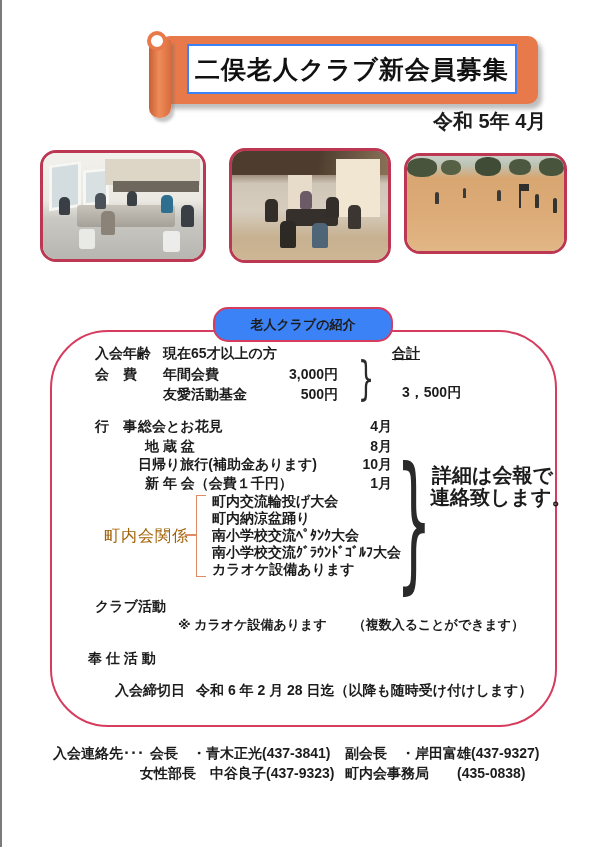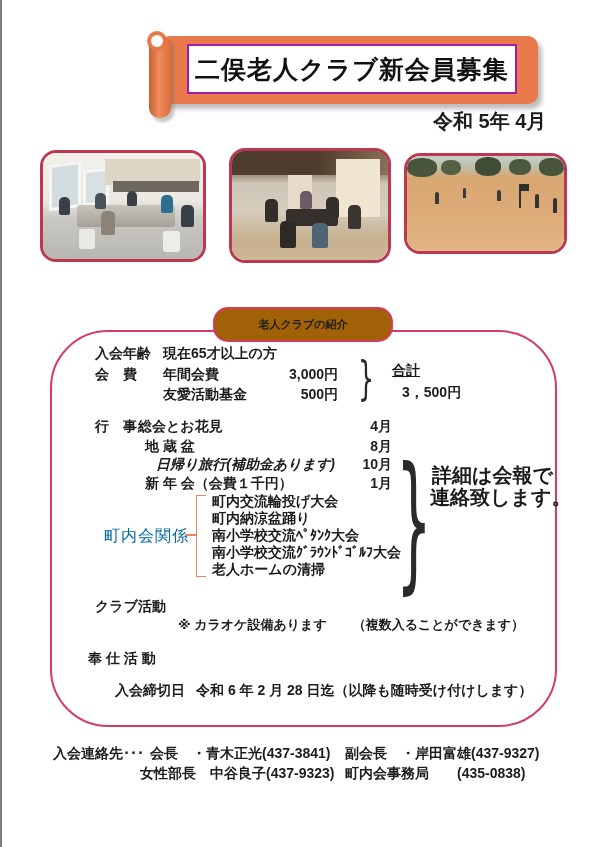--- a/index.html
+++ b/index.html
@@ -23,54 +23,54 @@
   .curl-bar{
     left:149px;top:40px;width:22px;height:78px;border-radius:8px 0 10px 10px;
     background:linear-gradient(90deg,#c75f33 0%,#ef8c5a 45%,#d96c3d 100%);
     box-shadow:3px 4px 3px rgba(110,110,110,.4);
   }
   .curl-ring{
     left:147px;top:31px;width:12px;height:12px;border:4px solid #e8794a;border-radius:50%;
     background:#fff;
   }
   .title-box{
-    left:187px;top:44px;width:326px;height:46px;background:#fff;border:2px solid #a21caf;
+    left:187px;top:44px;width:326px;height:46px;background:#fff;border:2px solid #3b82f6;
     display:flex;align-items:center;justify-content:center;
     font-size:25px;font-weight:bold;letter-spacing:1px;white-space:nowrap;color:#111;
   }
 
   
   .photo{border:3px solid #bb3752;border-radius:16px;overflow:hidden;background:#eee;}
   .photo .abs{position:absolute;}
   .fig{position:absolute;background:#3a3f46;border-radius:5px 5px 2px 2px;}
   .tree{position:absolute;background:#49543c;border-radius:45%;}
 
   
   .intro-box{
     left:50px;top:330px;width:503px;height:393px;
     border:2.5px solid #d63c5e;border-radius:58px;background:#fff;
   }
   .intro-header{
-    left:213px;top:307px;width:176px;height:31px;background:#a16207;
+    left:213px;top:307px;width:176px;height:31px;background:#3b82f6;
     border:2.5px solid #d63c5e;border-radius:15px;z-index:3;
     display:flex;align-items:center;justify-content:center;
-    font-size:11px;font-weight:bold;white-space:nowrap;
+    font-size:13px;font-weight:bold;white-space:nowrap;
   }
   .amount{width:98px;text-align:right;}
   .month{width:62px;text-align:right;}
   .brace{font-family:"DejaVu Sans",sans-serif;font-weight:normal;color:#2a2a2a;
     transform-origin:left top;white-space:nowrap;}
   .town-bracket{
     left:196px;top:495px;width:9px;height:80px;
     border-left:1.5px solid #e08a66;border-top:1.5px solid #e08a66;border-bottom:1.5px solid #e08a66;
   }
   .town-tick{left:185px;top:534px;width:11px;height:1.5px;background:#e08a66;}
   .town-label{
     font-family:"Liberation Serif","DejaVu Serif",serif;font-weight:normal;
-    font-size:16px;color:#0369a1;white-space:nowrap;letter-spacing:1px;
+    font-size:16px;color:#a16207;white-space:nowrap;letter-spacing:1px;
   }
 </style>
 </head>
 <body>
 
 <div class="page">
   <div class="abs scan-edge"></div>
 
   <div class="abs banner-main"></div>
   <div class="abs curl-bar"></div>
@@ -136,41 +136,41 @@
 
   <div class="abs t14" style="left:95px;top:345px;">入会年齢</div>
   <div class="abs t14" style="left:163px;top:345px;">現在65才以上の方</div>
 
   <div class="abs t14" style="left:95px;top:366px;">会　費</div>
   <div class="abs t14" style="left:163px;top:366px;">年間会費</div>
   <div class="abs t14 amount" style="left:240px;top:366px;">3,000円</div>
   <div class="abs t14" style="left:163px;top:386px;">友愛活動基金</div>
   <div class="abs t14 amount" style="left:240px;top:386px;">500円</div>
   <div class="abs brace" style="left:358px;top:355px;font-size:46px;line-height:46px;transform:scale(.55,1);">}</div>
-  <div class="abs t14" style="left:392px;top:362px;text-decoration:underline;">合計</div>
+  <div class="abs t14" style="left:392px;top:345px;text-decoration:underline;">合計</div>
   <div class="abs t14" style="left:402px;top:384px;text-align:center;">3，500円</div>
 
   <div class="abs t14" style="left:95px;top:418px;">行　事</div>
   <div class="abs t14" style="left:138px;top:418px;text-align:right;">総会とお花見</div>
   <div class="abs t14 month" style="left:330px;top:418px;">4月</div>
   <div class="abs t14" style="left:145px;top:438px;">地 蔵 盆</div>
   <div class="abs t14 month" style="left:330px;top:438px;">8月</div>
-  <div class="abs t14" style="left:156px;top:456px;font-style:italic;">日帰り旅行(補助金あります)</div>
+  <div class="abs t14" style="left:138px;top:456px;">日帰り旅行(補助金あります)</div>
   <div class="abs t14 month" style="left:330px;top:456px;">10月</div>
   <div class="abs t14" style="left:145px;top:475px;">新 年 会（会費１千円）</div>
   <div class="abs t14 month" style="left:330px;top:475px;">1月</div>
 
   <div class="abs town-label" style="left:104px;top:526px;">町内会関係</div>
   <div class="abs town-tick"></div>
   <div class="abs town-bracket"></div>
   <div class="abs t14" style="left:212px;top:493px;">町内交流輪投げ大会</div>
   <div class="abs t14" style="left:212px;top:510px;">町内納涼盆踊り</div>
   <div class="abs t14" style="left:212px;top:544px;">南小学校交流ｸﾞﾗｳﾝﾄﾞｺﾞﾙﾌ大会</div>
   <div class="abs t14" style="left:212px;top:527px;">南小学校交流ﾍﾟﾀﾝｸ大会</div>
-  <div class="abs t14" style="left:212px;top:561px;">老人ホームの清掃</div>
+  <div class="abs t14" style="left:212px;top:561px;">カラオケ設備あります</div>
 
   <div class="abs brace" style="left:396px;top:448px;font-size:148px;line-height:148px;transform:scale(.38,1);">}</div>
   <div class="abs t15" style="left:432px;top:466px;">詳細は会報で</div>
   <div class="abs t15" style="left:430px;top:488px;">連絡致します。</div>
 
   <div class="abs t14" style="left:95px;top:598px;">クラブ活動</div>
   <div class="abs t13" style="left:178px;top:617px;">※ カラオケ設備あります　　（複数入ることができます）</div>
 
   <div class="abs t14" style="left:88px;top:650px;">奉 仕 活 動</div>
 

